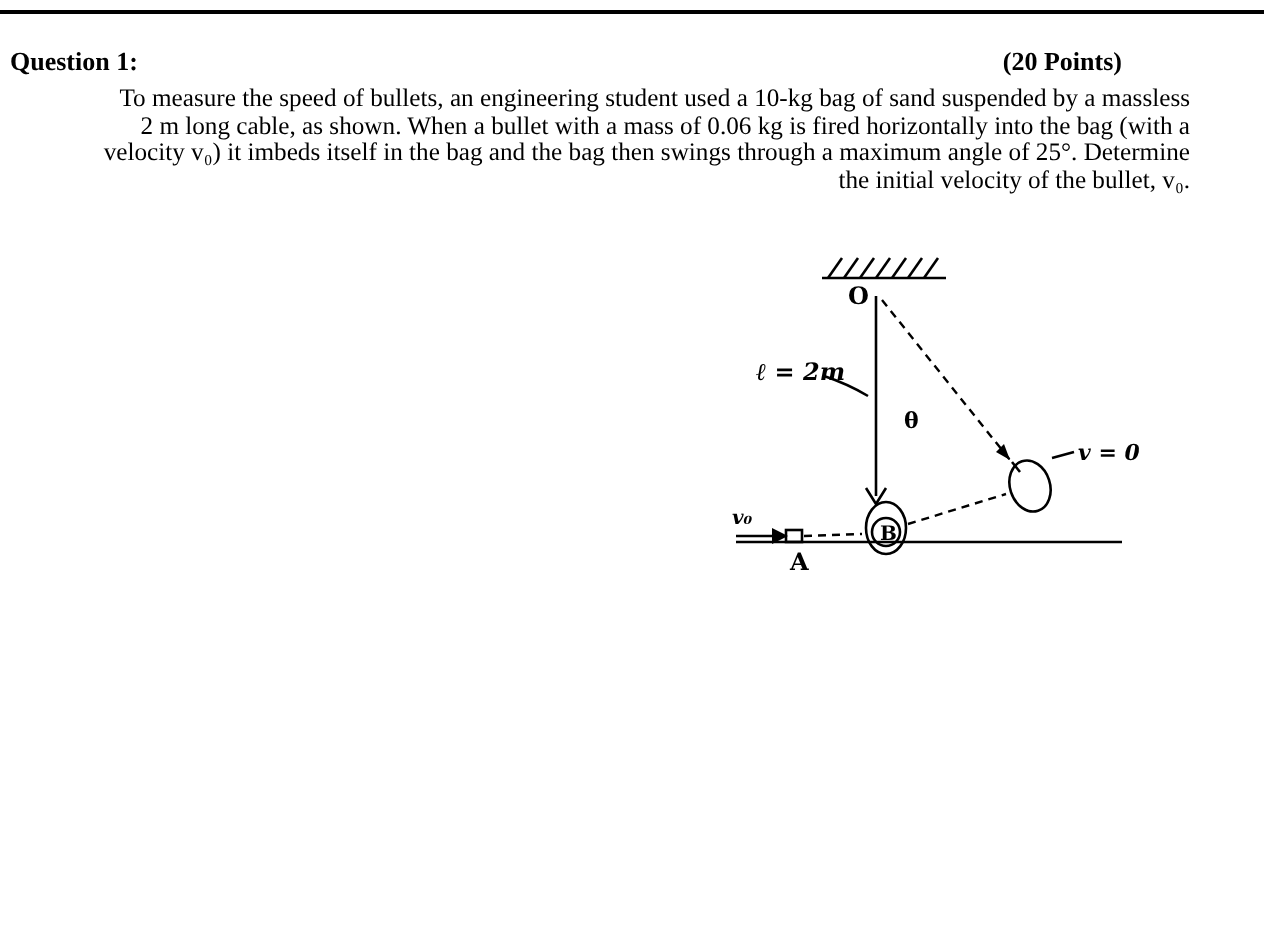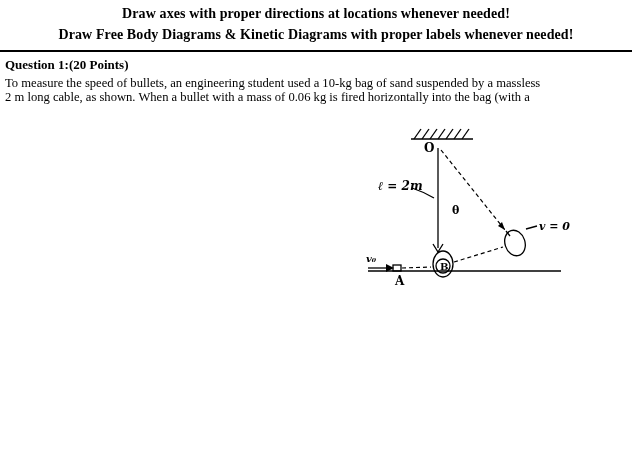--- a/index.html
+++ b/index.html
@@ -11,27 +11,27 @@
     color: #000;
   }
   .page { position: absolute; inset: 0; background: #fff; }
 
   .header { padding-top: 3px; text-align: center; }
   .h-line { font-weight: bold; font-size: 14px; line-height: 21px; letter-spacing: 0.1px; }
 
   .rule { border: none; border-top: 2px solid #000; margin-top: 5px; }
 
   .q-row {
-    display: flex; justify-content: flex-start;
-    padding: 5px 4px 0 5px;
+    display: flex; justify-content: space-between;
+    padding: 16px 4px 0 5px;
     font-weight: bold; font-size: 13px;
   }
   .q-points { margin-right: 67px; }
 
-  .q-body { padding: 4px 5px 0 5px; width: 600px; }
+  .q-body { padding: 4px 5px 0 5px; width: 600px; text-align: right; }
   .q-line { font-size: 12.6px; line-height: 13.6px; white-space: nowrap; }
 
   svg.diagram {
     position: absolute; left: 0; top: 0;
     width: 632px; height: 473px;
     pointer-events: none;
   }
   .dg-stroke { stroke: #000; fill: none; stroke-width: 1.3; }
   .dg-dash   { stroke: #000; fill: none; stroke-width: 1.2; stroke-dasharray: 4 3; }
   .dg-fill   { fill: #000; stroke: none; }
@@ -39,35 +39,33 @@
     font-family: "DejaVu Serif", "Liberation Serif", serif;
     font-weight: bold; fill: #000;
   }
   text.it { font-style: italic; }
 </style>
 </head>
 <body>
 
 <div class="page">
 
-  <div class="header">
-    <div class="h-line">Draw axes with proper directions at locations whenever needed!</div>
-    <div class="h-line">Draw Free Body Diagrams &amp; Kinetic Diagrams with proper labels whenever needed!</div>
-  </div>
 
   <hr class="rule">
 
   <div class="q-row">
     <span class="q-label">Question 1:</span>
     <span class="q-points">(20 Points)</span>
   </div>
 
   <div class="q-body">
     <div class="q-line">To measure the speed of bullets, an engineering student used a 10-kg bag of sand suspended by a massless</div>
     <div class="q-line">2 m long cable, as shown. When a bullet with a mass of 0.06 kg is fired horizontally into the bag (with a</div>
+    <div class="q-line">velocity v₀) it imbeds itself in the bag and the bag then swings through a maximum angle of 25°. Determine</div>
+    <div class="q-line">the initial velocity of the bullet, v₀.</div>
   </div>
 
   <svg class="diagram" viewBox="0 0 632 473">
 
     <g>
       <line class="dg-stroke" x1="411" y1="139" x2="473" y2="139"></line>
       <line class="dg-stroke" x1="414" y1="139" x2="421" y2="129"></line>
       <line class="dg-stroke" x1="422" y1="139" x2="429" y2="129"></line>
       <line class="dg-stroke" x1="430" y1="139" x2="437" y2="129"></line>
       <line class="dg-stroke" x1="438" y1="139" x2="445" y2="129"></line>

